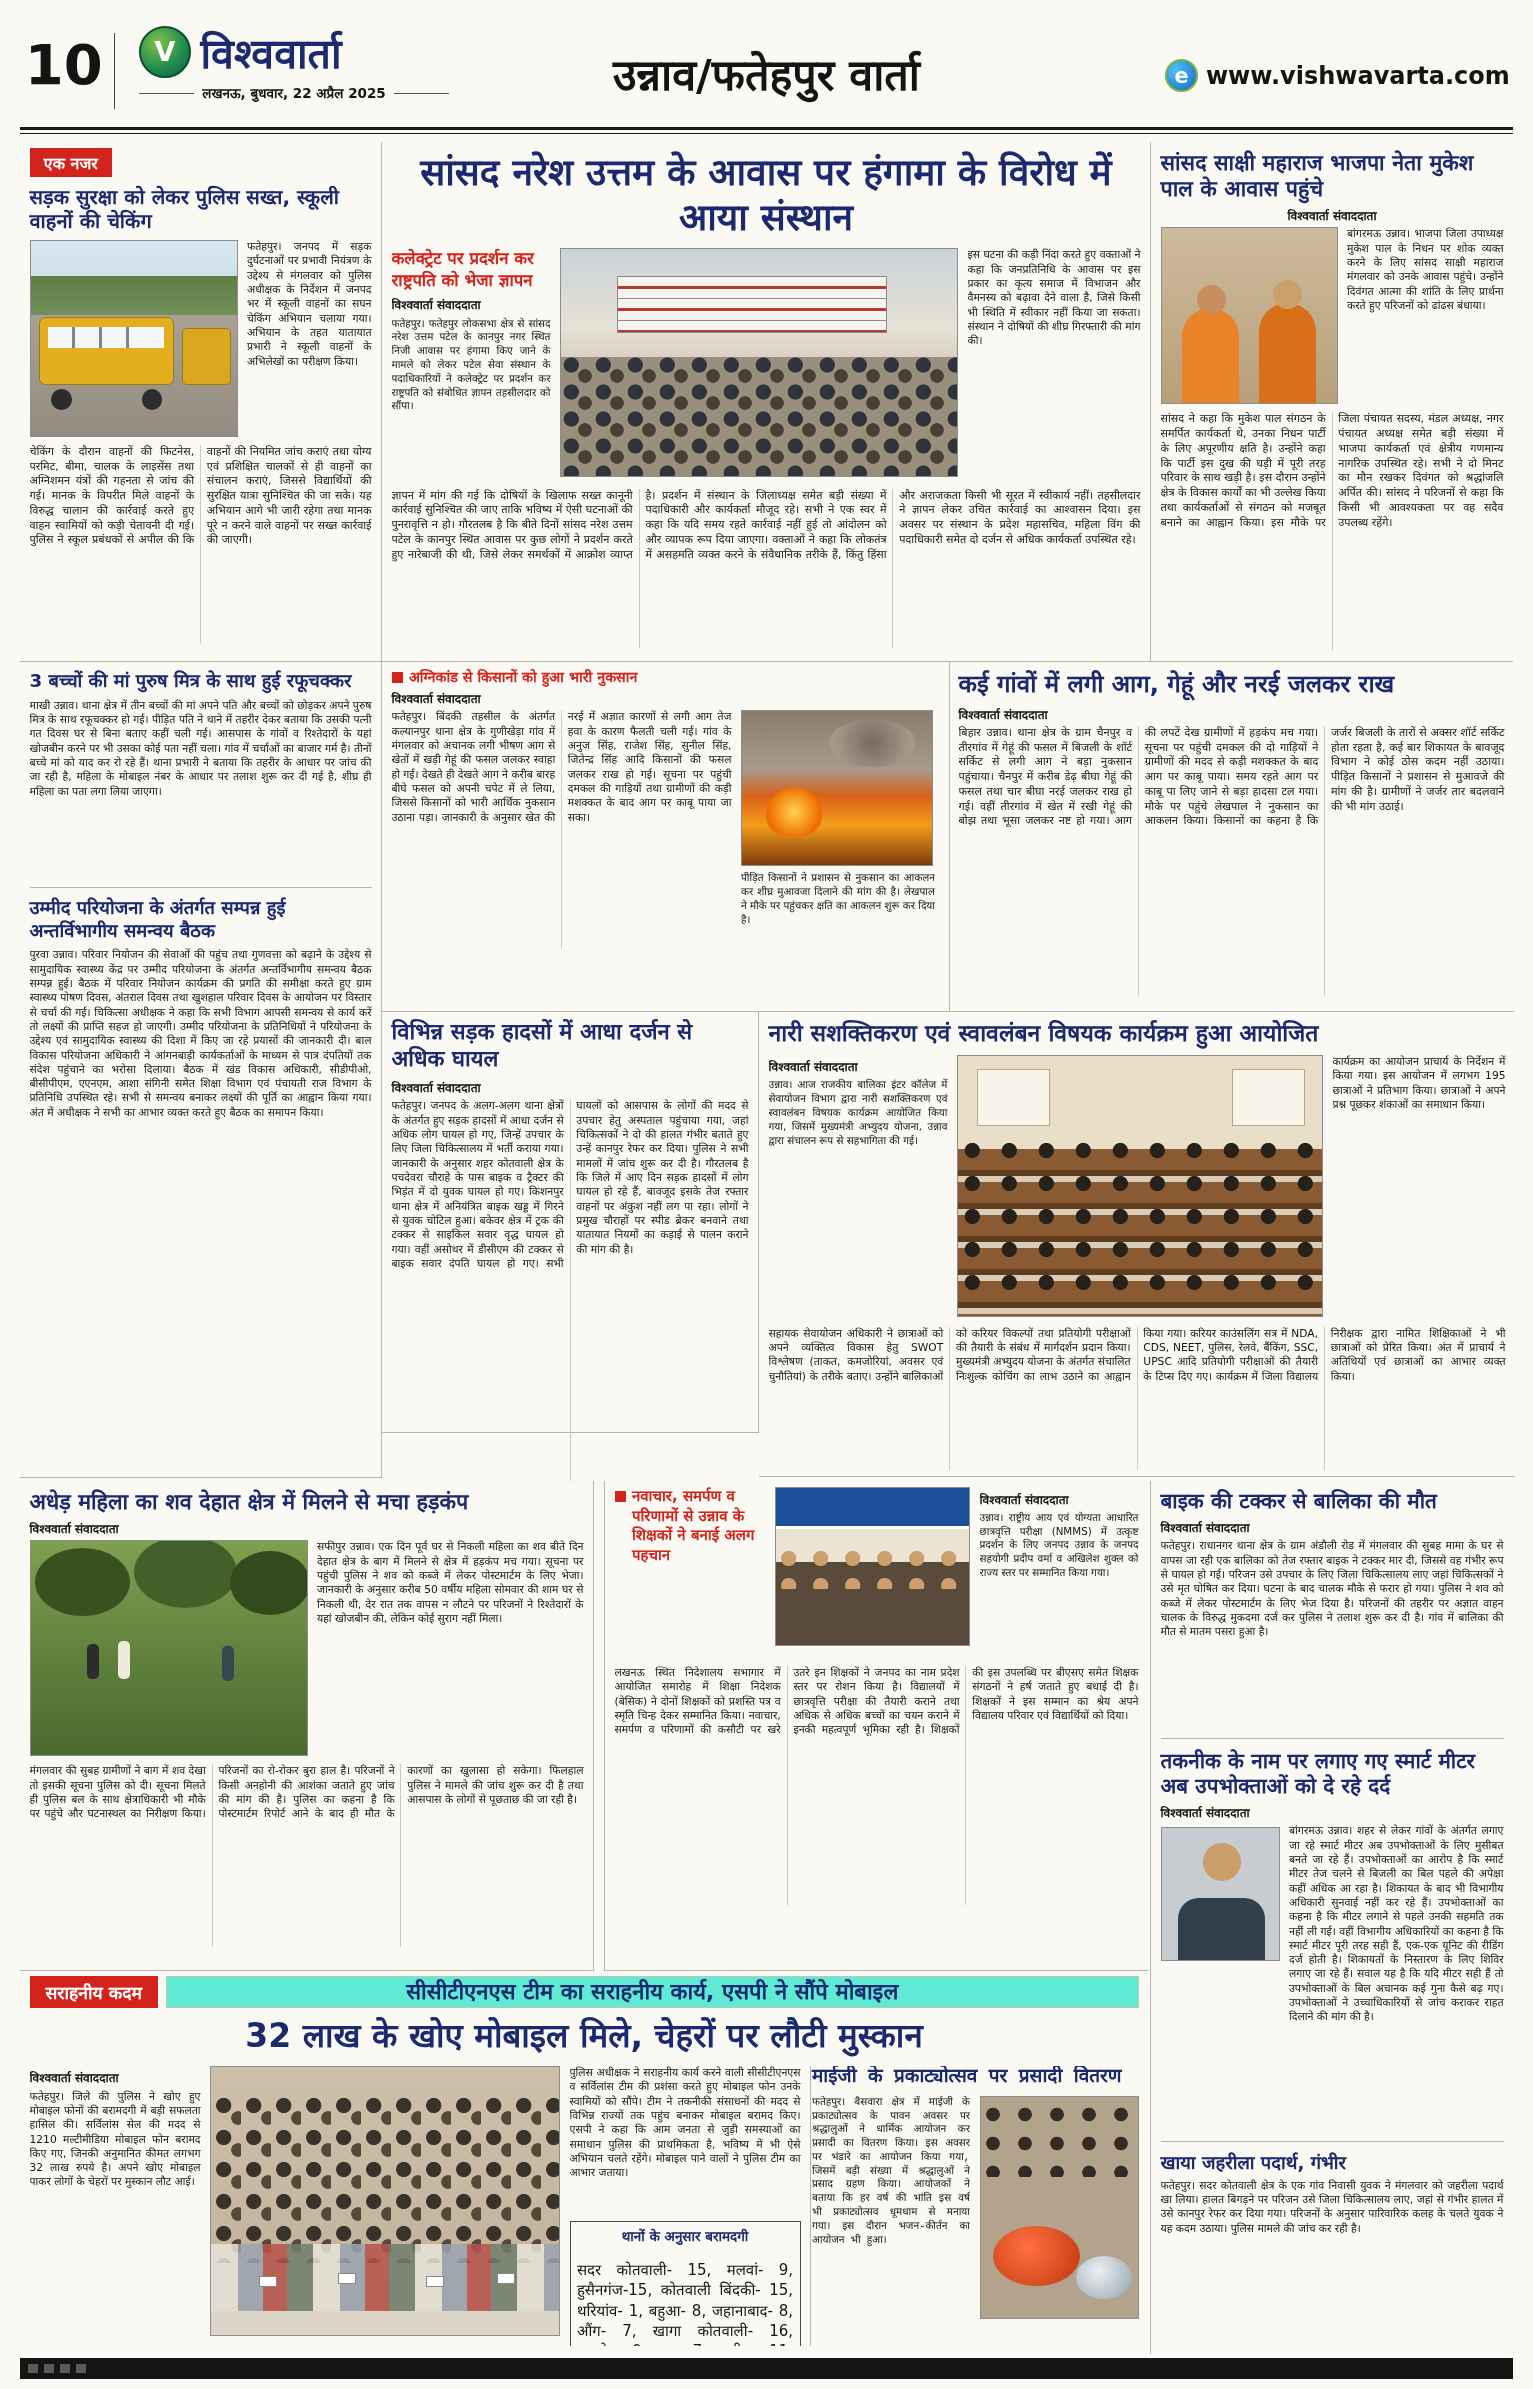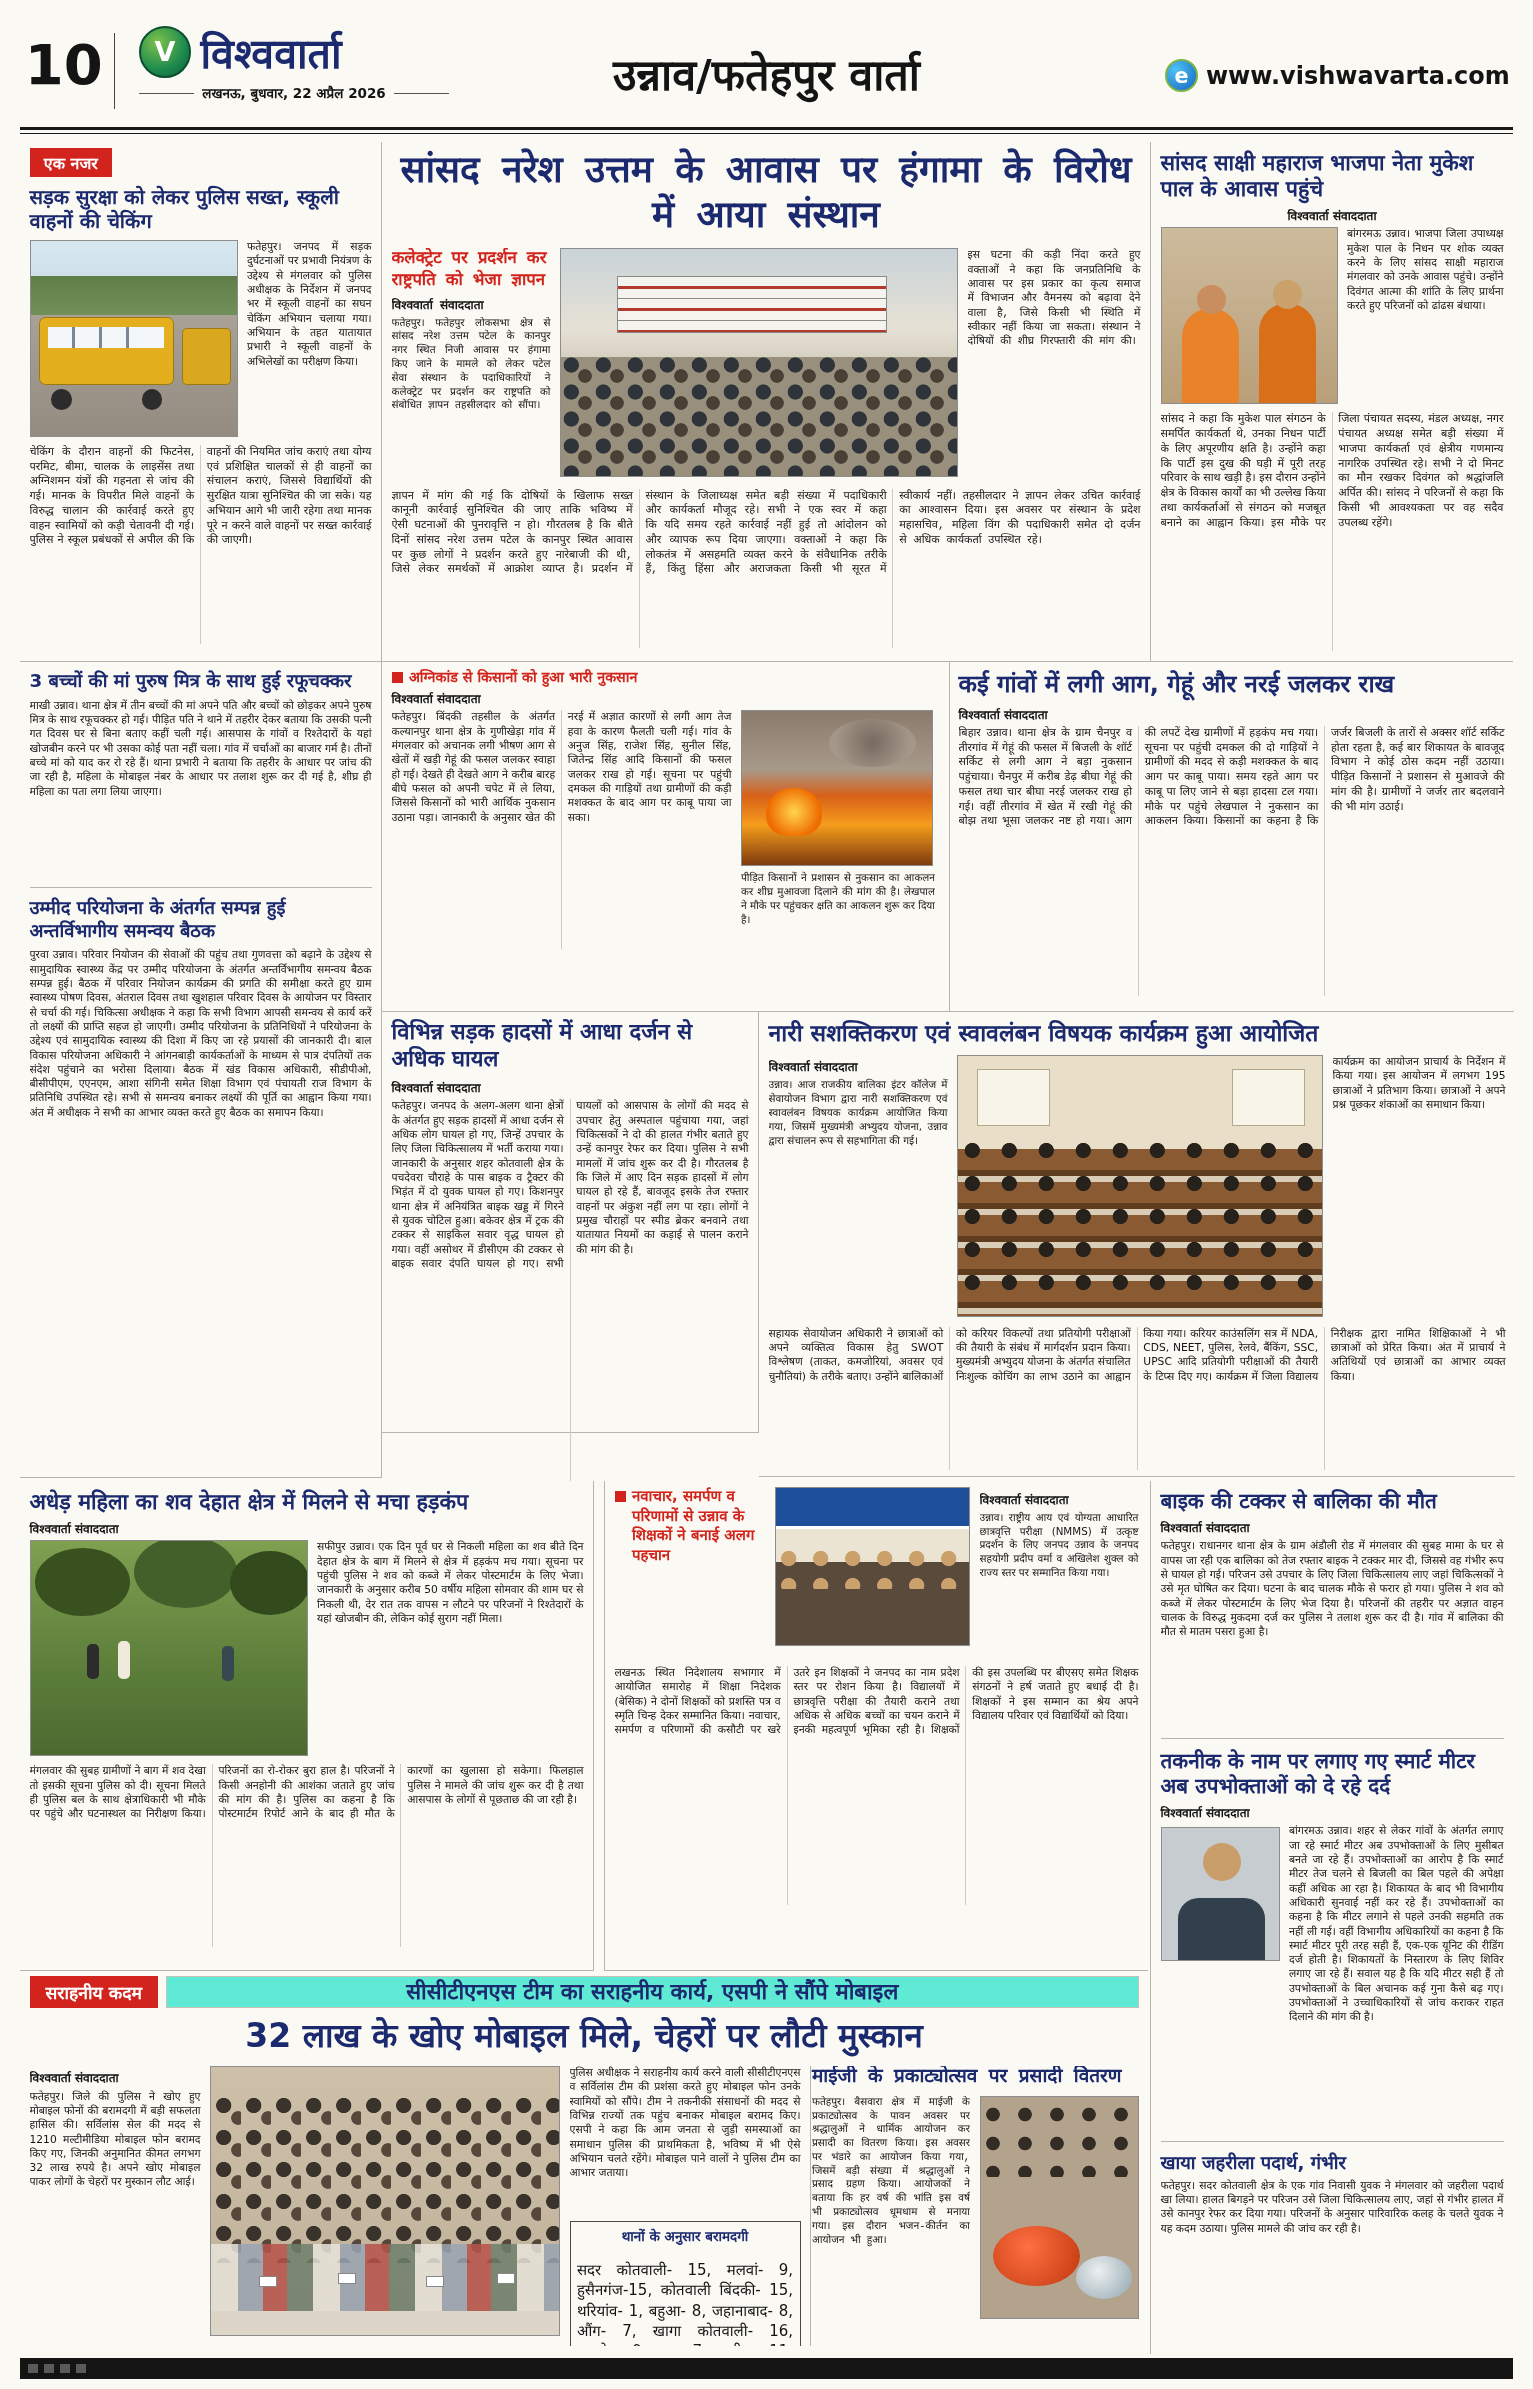--- a/index.html
+++ b/index.html
@@ -31,21 +31,21 @@
   <header class="abs" style="left:20px;top:11px;width:1493px;height:127px;">
     <div class="abs" style="left:4.8px;top:20.7px;font-size:56px;font-weight:700;">10</div>
     <div class="abs" style="left:94px;top:22px;height:76px;border-left:1.6px solid #444;"></div>
     <div class="abs" style="left:119px;top:12.7px;width:310px;">
       <div style="display:flex;align-items:center;gap:9.5px;">
         <div style="width:52px;height:52px;border-radius:50%;background:radial-gradient(circle at 35% 30%,#7ec24a,#1d8a4e 60%,#0d5c3a);display:flex;align-items:center;justify-content:center;color:#fff;font-size:27px;font-weight:700;border:2.4px solid #0b4f33;">V</div>
         <div style="font-size:41px;font-weight:700;color:#1b2a6e;">विश्ववार्ता</div>
       </div>
       <div style="display:flex;align-items:center;gap:8px;margin-top:4.8px;">
         <span style="flex:1;border-top:0.8px solid #555;"></span>
-        <span style="font-size:13.5px;font-weight:700;">लखनऊ, बुधवार, 22 अप्रैल 2026</span>
+        <span style="font-size:13.5px;font-weight:700;">लखनऊ, बुधवार, 22 अप्रैल 2025</span>
         <span style="flex:1;border-top:0.8px solid #555;"></span>
       </div>
     </div>
     <div class="abs" style="left:50%;transform:translateX(-50%);top:33px;font-size:43px;font-weight:700;">उन्नाव/फतेहपुर वार्ता</div>
     <div class="abs" style="right:3.2px;top:48px;display:flex;align-items:center;gap:8px;">
       <span style="width:33px;height:33px;border-radius:50%;background:radial-gradient(circle at 30% 30%,#4fc3f7,#1565c0);color:#fff;font-size:20.7px;font-weight:700;display:flex;align-items:center;justify-content:center;border:2.4px solid #7cb342;">e</span>
       <span style="font-size:24px;font-weight:700;">www.vishwavarta.com</span>
     </div>
     <div class="abs" style="left:0;right:0;top:116px;border-top:3.2px solid #1a1a1a;"></div>
     <div class="abs" style="left:0;right:0;top:122px;border-top:0.8px solid #1a1a1a;"></div>
@@ -60,21 +60,21 @@
         <div class="abs" style="left:17.5px;top:86px;width:116px;height:20.7px;background:linear-gradient(90deg,#f4f7f9 0 24px,#7a8796 24px 27px,#f4f7f9 27px 51px,#7a8796 51px 54px,#f4f7f9 54px 78px,#7a8796 78px 81px,#f4f7f9 81px 116px);"></div>
         <div class="abs" style="left:151px;top:87px;width:49px;height:57px;background:#d9a81e;border-radius:4.8px;border:1.6px solid #9a7a10;"></div>
         <div class="abs" style="left:20.7px;top:148px;width:20.7px;height:20.7px;border-radius:50%;background:#2c2c2c;"></div>
         <div class="abs" style="left:111px;top:148px;width:20.7px;height:20.7px;border-radius:50%;background:#2c2c2c;"></div>
       </div>
       <div class="bt" style="font-size:10.7px;flex:1;height:197px;">फतेहपुर। जनपद में सड़क दुर्घटनाओं पर प्रभावी नियंत्रण के उद्देश्य से मंगलवार को पुलिस अधीक्षक के निर्देशन में जनपद भर में स्कूली वाहनों का सघन चेकिंग अभियान चलाया गया। अभियान के तहत यातायात प्रभारी ने स्कूली वाहनों के अभिलेखों का परीक्षण किया।</div>
     </div>
     <div class="bt c2" style="margin-top:8px;height:199px;">चेकिंग के दौरान वाहनों की फिटनेस, परमिट, बीमा, चालक के लाइसेंस तथा अग्निशमन यंत्रों की गहनता से जांच की गई। मानक के विपरीत मिले वाहनों के विरुद्ध चालान की कार्रवाई करते हुए वाहन स्वामियों को कड़ी चेतावनी दी गई। पुलिस ने स्कूल प्रबंधकों से अपील की कि वाहनों की नियमित जांच कराएं तथा योग्य एवं प्रशिक्षित चालकों से ही वाहनों का संचालन कराएं, जिससे विद्यार्थियों की सुरक्षित यात्रा सुनिश्चित की जा सके। यह अभियान आगे भी जारी रहेगा तथा मानक पूरे न करने वाले वाहनों पर सख्त कार्रवाई की जाएगी।</div>
   </section>
 
-  <section class="art sep" style="left:382px;top:142px;width:768px;height:520px;font-family:Liberation Mono, monospace;">
+  <section class="art sep" style="left:382px;top:142px;width:768px;height:520px;">
     <h1 class="hl" style="font-size:37px;text-align:center;margin:1.6px 0 8px;">सांसद नरेश उत्तम के आवास पर हंगामा के विरोध में आया संस्थान</h1>
     <div class="row" style="height:231px;">
       <div style="width:159px;flex:none;overflow:hidden;">
         <div class="redlabel" style="font-size:16.7px;margin-bottom:4.8px;">कलेक्ट्रेट पर प्रदर्शन कर राष्ट्रपति को भेजा ज्ञापन</div>
         <div class="byline">विश्ववार्ता संवाददाता</div>
         <div class="bt" style="font-size:10.3px;height:135px;">फतेहपुर। फतेहपुर लोकसभा क्षेत्र से सांसद नरेश उत्तम पटेल के कानपुर नगर स्थित निजी आवास पर हंगामा किए जाने के मामले को लेकर पटेल सेवा संस्थान के पदाधिकारियों ने कलेक्ट्रेट पर प्रदर्शन कर राष्ट्रपति को संबोधित ज्ञापन तहसीलदार को सौंपा।</div>
       </div>
       <div class="photo" style="width:398px;height:229px;background:linear-gradient(180deg,#c9d3d8 0%,#e6e1d5 35%,#cfc8b8 55%,#9b9486 100%);">
         <div class="abs" style="left:56px;top:27px;width:270px;height:57px;background:repeating-linear-gradient(180deg,#f5f3ee 0 8.7px,#b23a2e 8.7px 12px,#f5f3ee 12px 20.7px,#8b8b8b 20.7px 22px);border:0.8px solid #8a8a8a;"></div>
         <div class="abs" style="left:0;bottom:0;width:100%;height:119px;background-color:#988f7d;background-image:radial-gradient(circle at 10.3px 8px,#2f343b 7.2px,rgba(0,0,0,0) 8px),radial-gradient(circle at 24px 19px,#4a3f35 6.4px,rgba(0,0,0,0) 7.2px);background-size:32px 27px;"></div>

